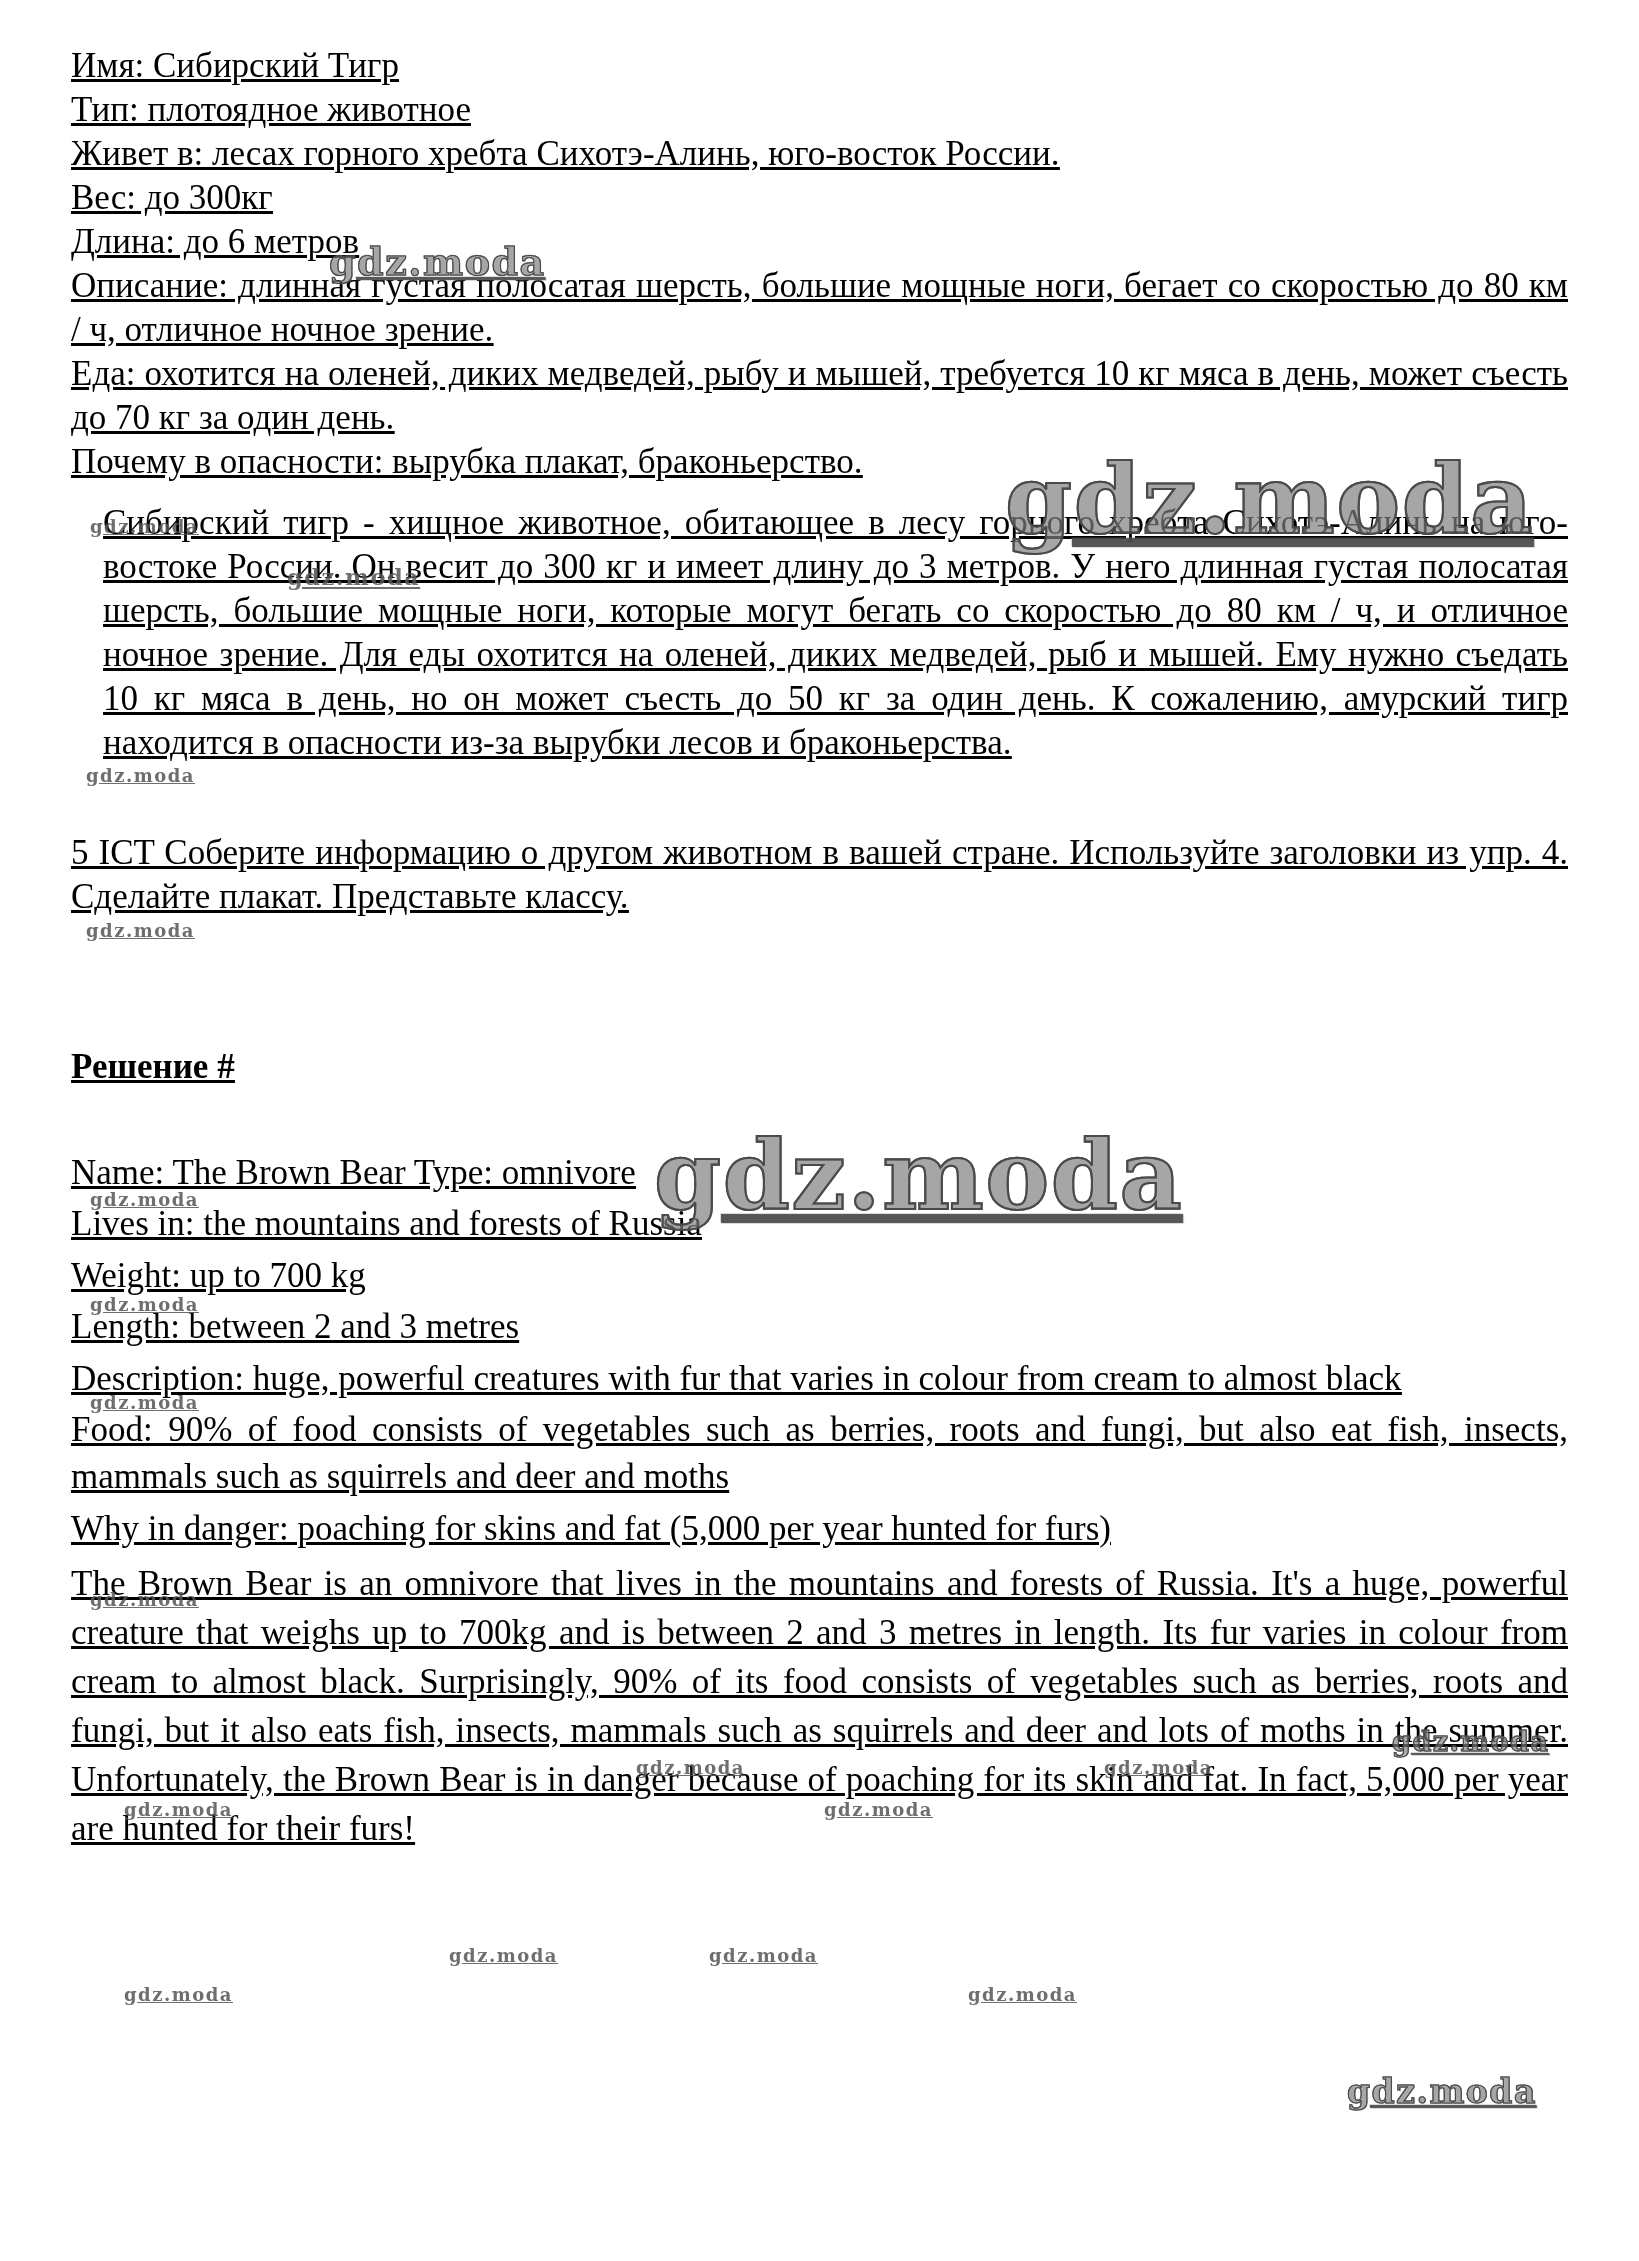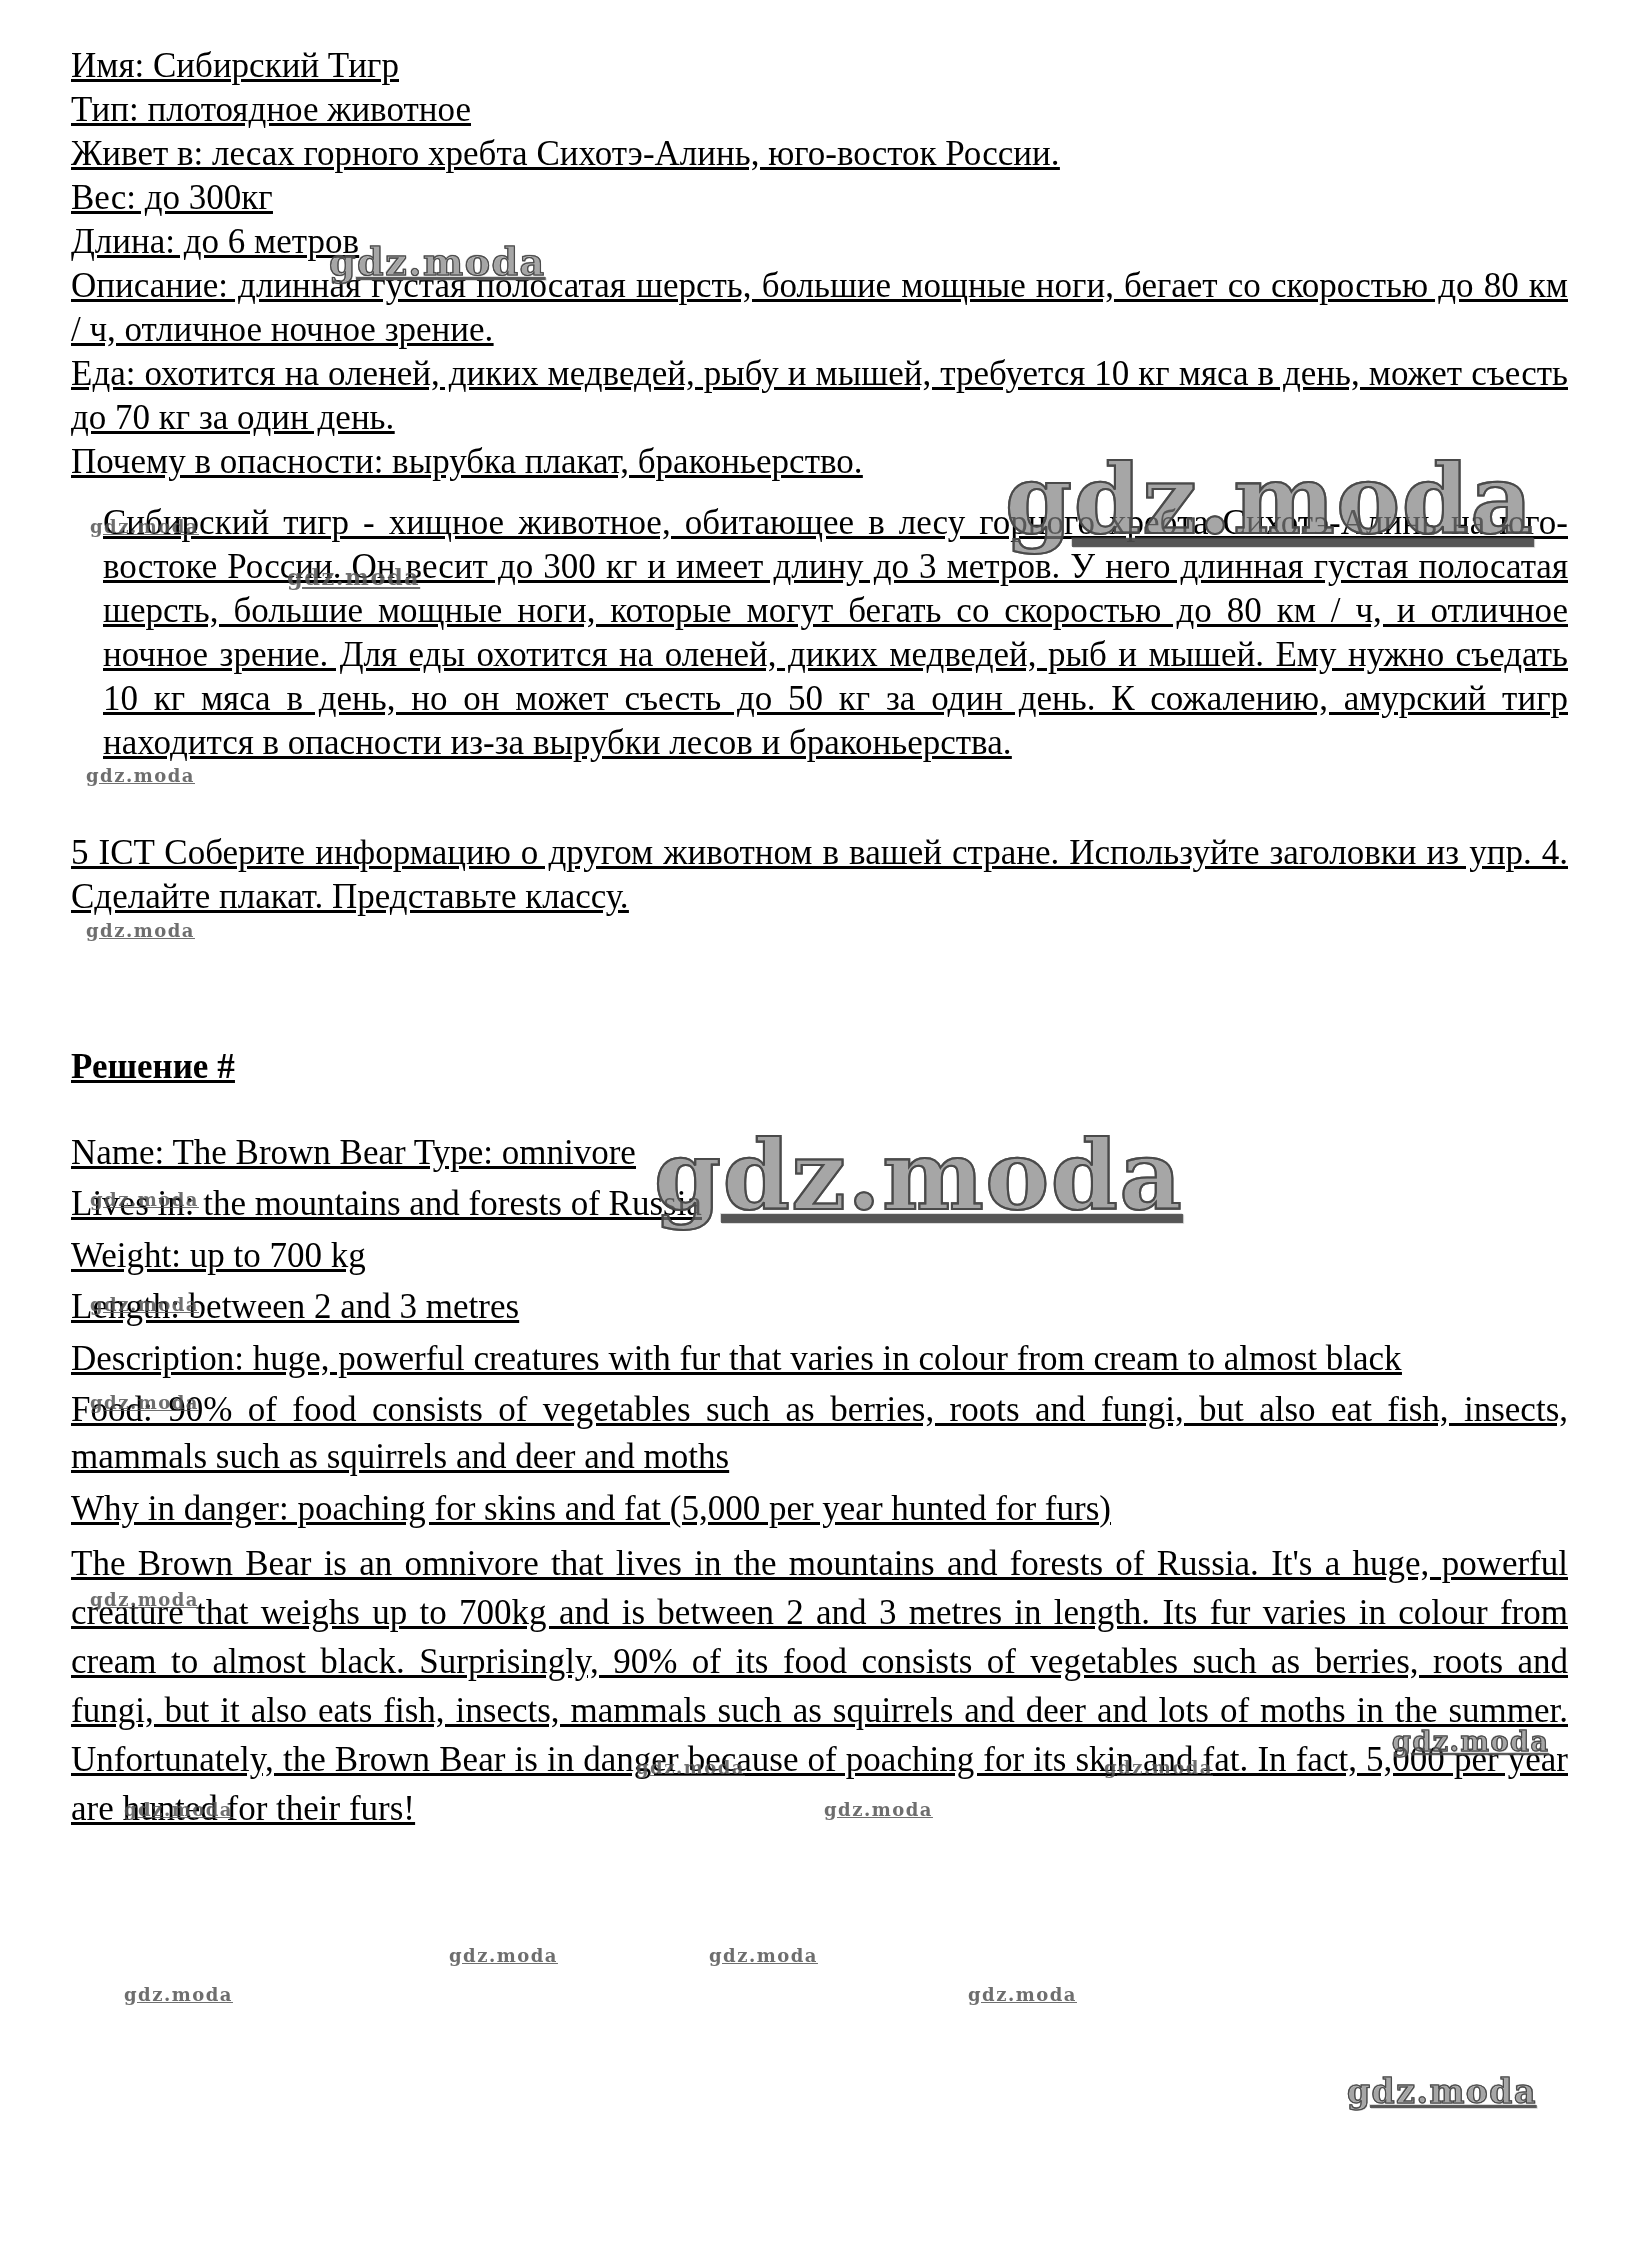--- a/index.html
+++ b/index.html
@@ -23,21 +23,21 @@
     text-align: justify;
   }
   .ru-para { margin-top: 16.5px; margin-left: 32px; }
   .task-para { margin-top: 66px; }
   .solution-heading {
     margin-top: 126px;
     font-size: 35px;
     line-height: 44px;
     font-weight: bold;
   }
-  .en-facts { margin-top: 40px; }
+  .en-facts { margin-top: 60px; }
   .en-fact {
     font-size: 35px;
     line-height: 47px;
     text-align: justify;
     margin-bottom: 4.5px;
   }
   .en-para {
     margin-top: 7.5px;
     font-size: 35px;
     line-height: 49px;

